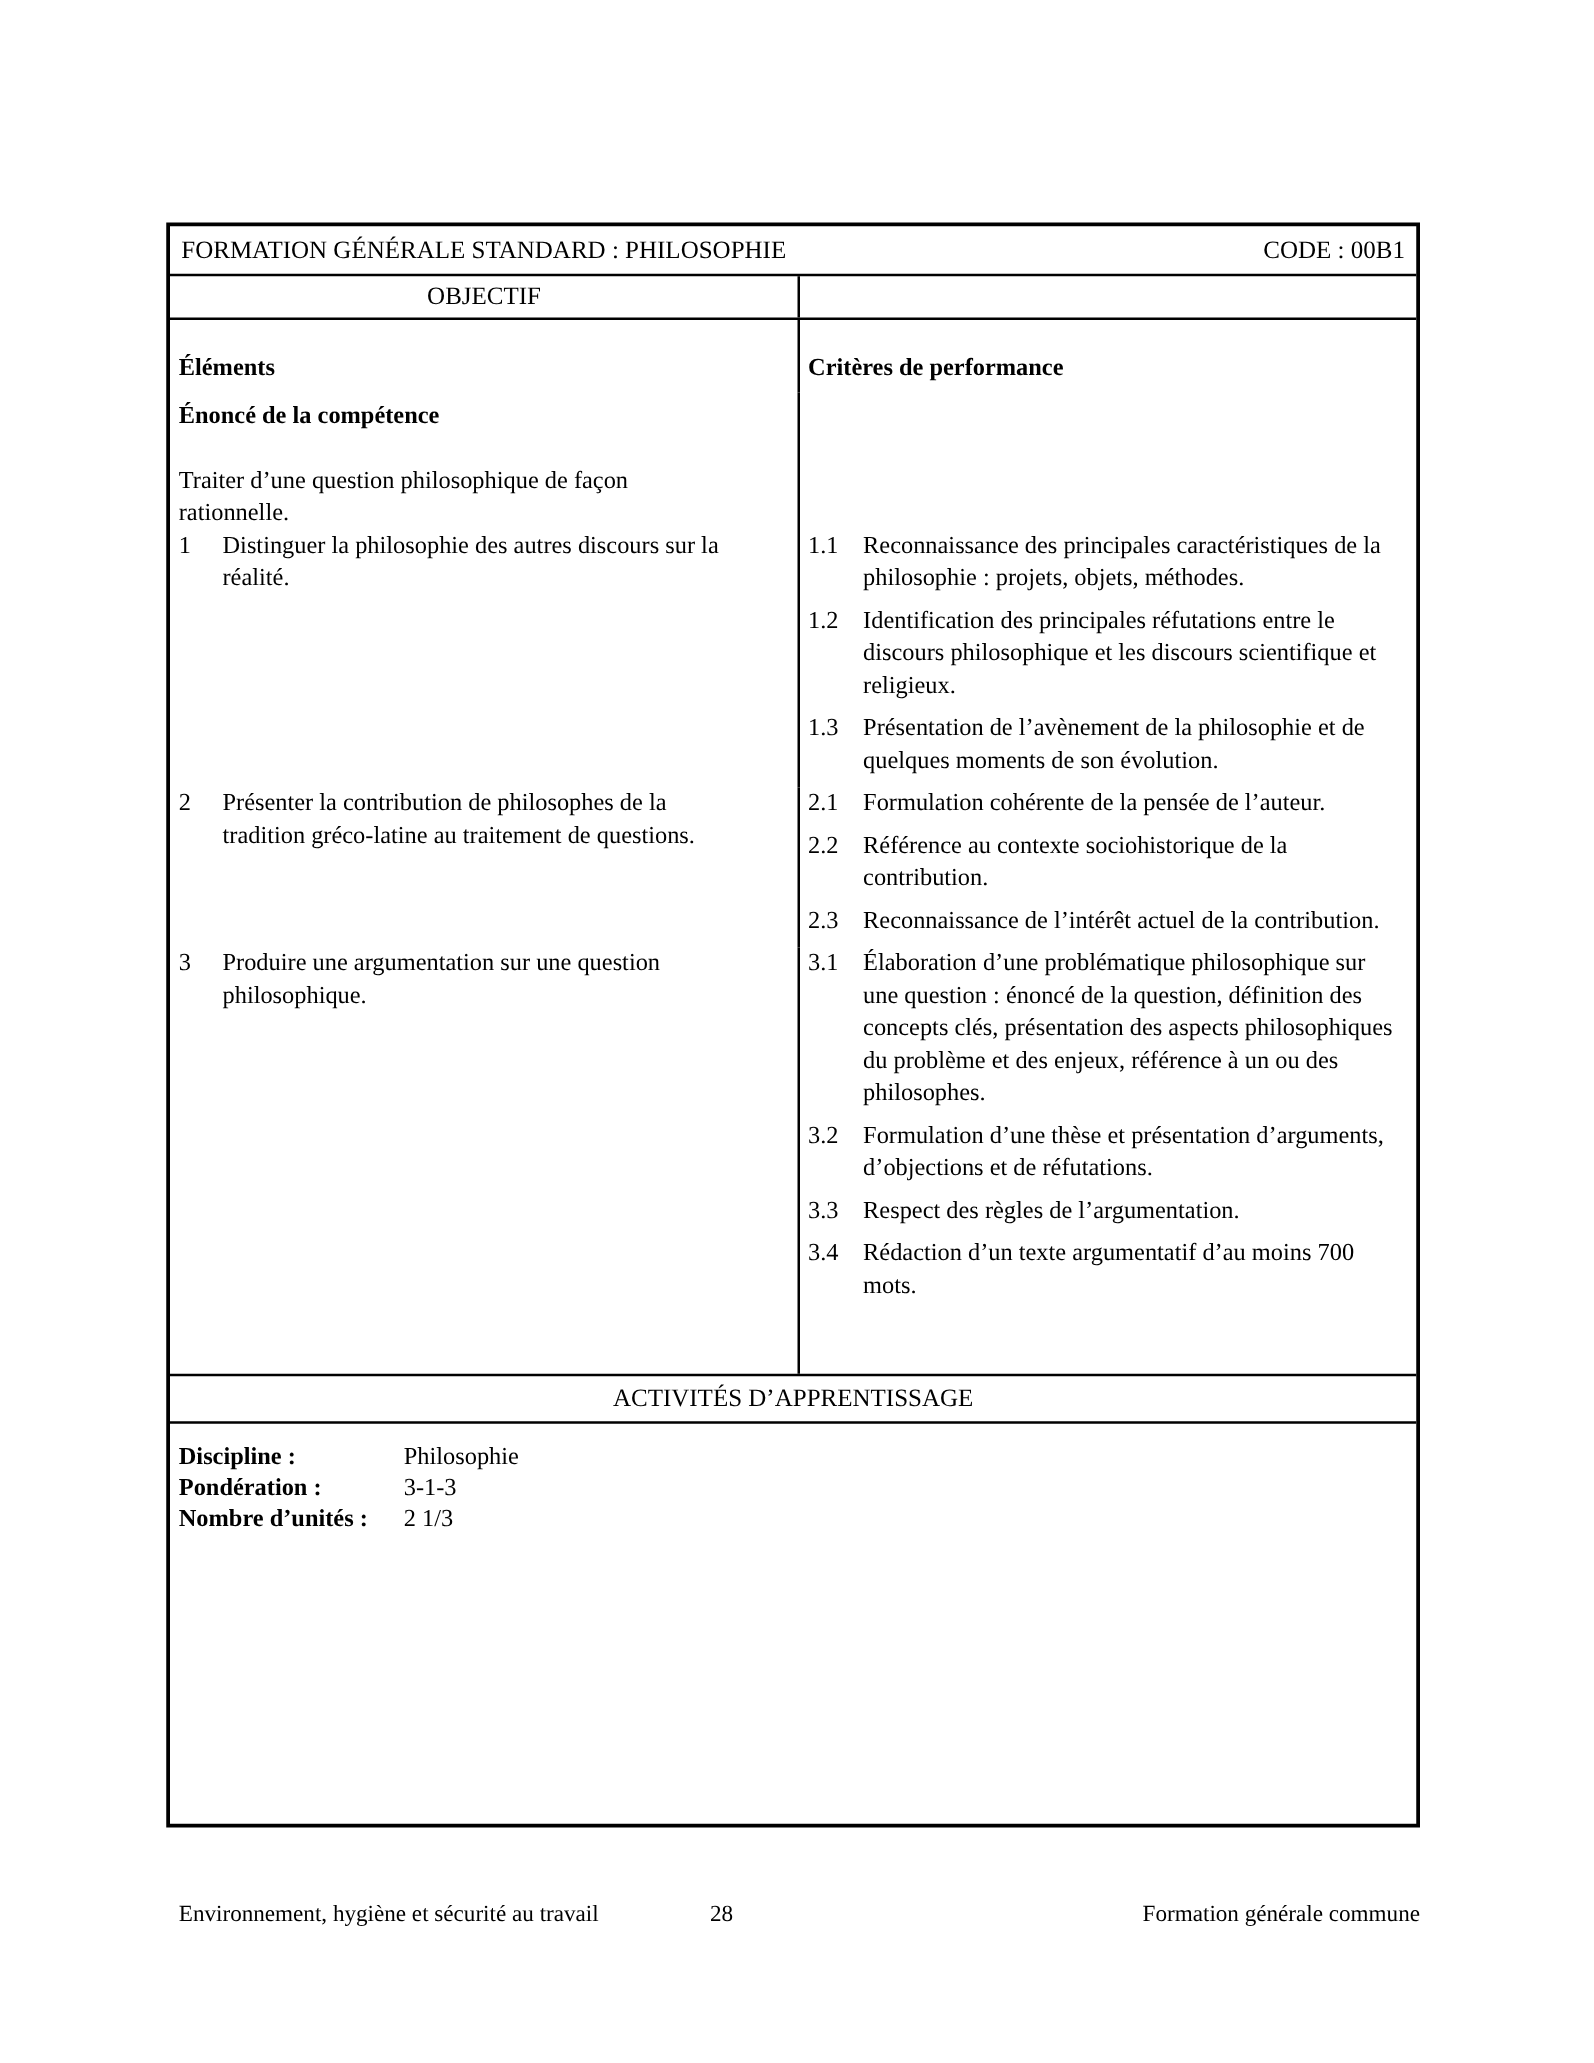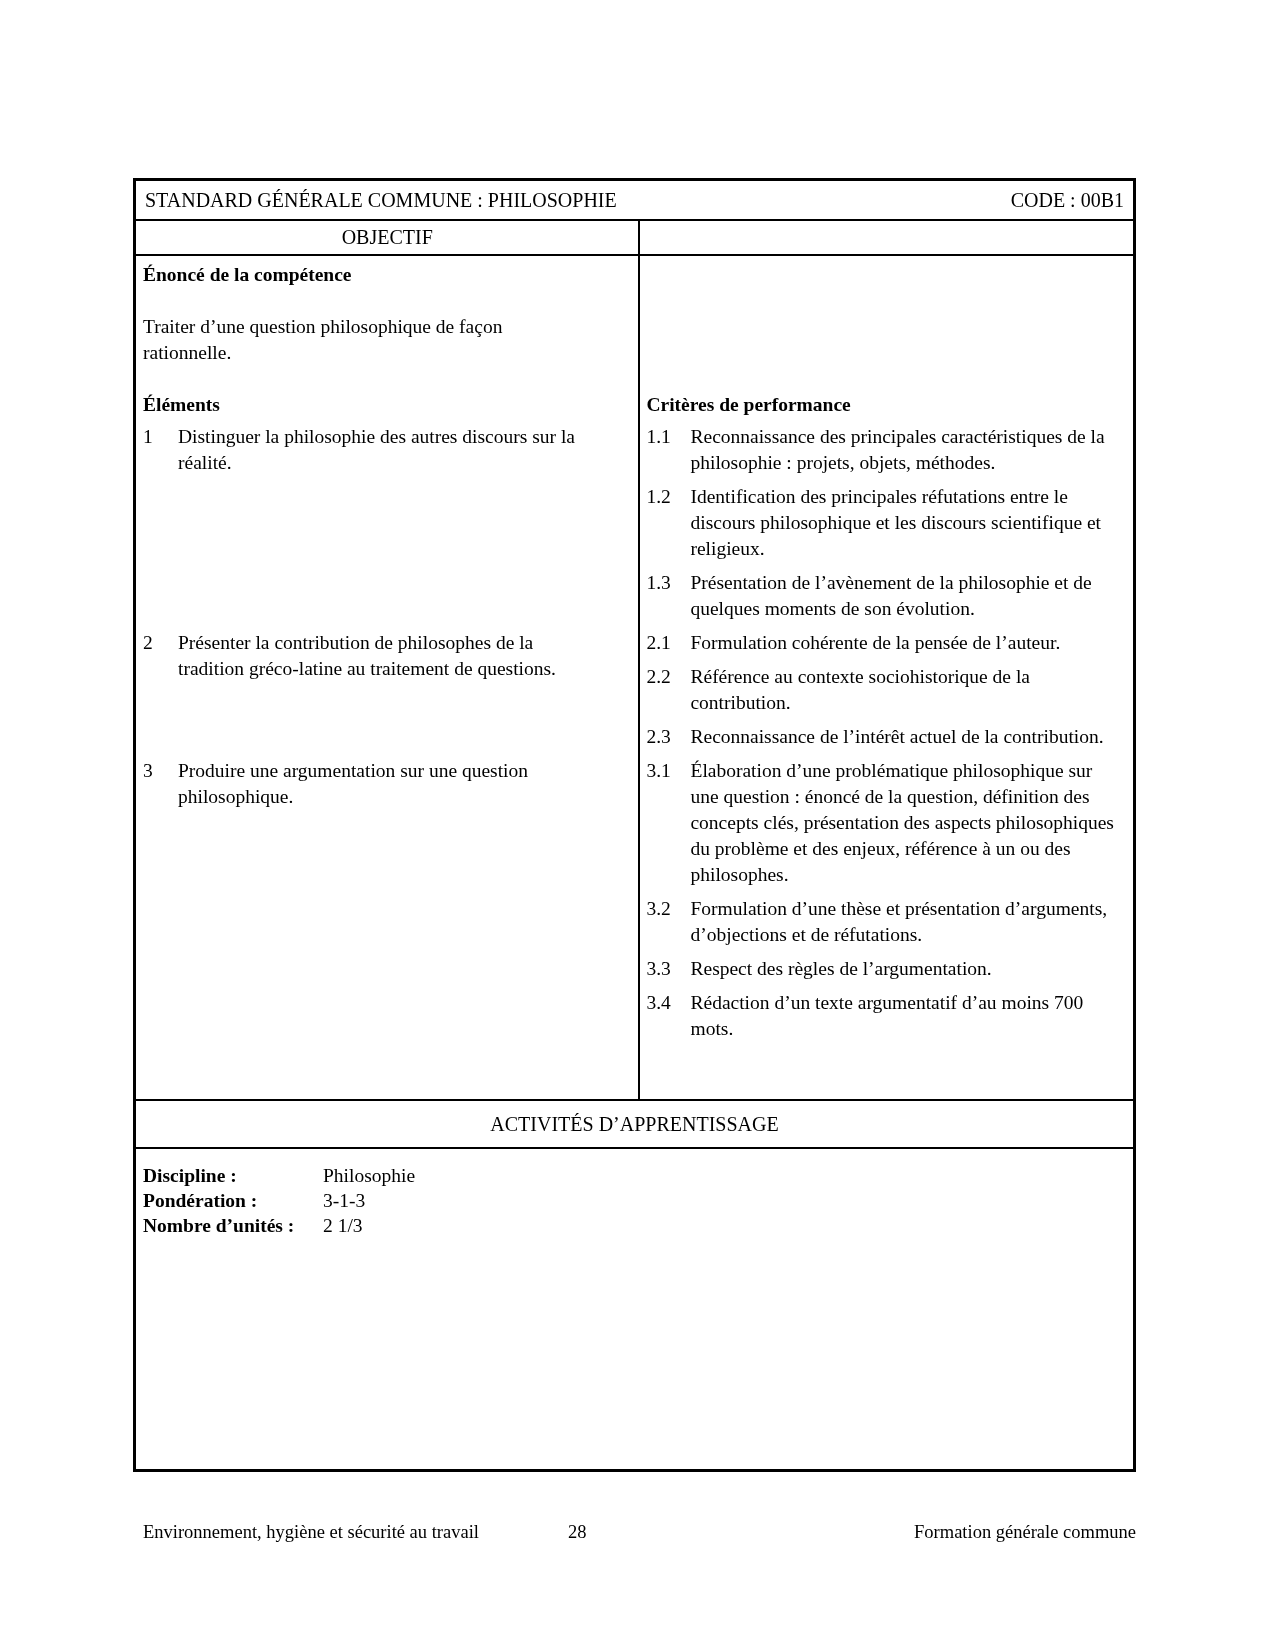--- a/index.html
+++ b/index.html
@@ -37,65 +37,65 @@
   .enonce-row .cell-left{padding-top:6px;}
   .enonce-text{margin-top:26px;width:420px;}
   .headings-row .cell-left,.headings-row .cell-right{padding-top:26px;padding-bottom:6px;}
   .item{display:flex;margin:0 0 8px 0;}
   .cell-left .num{flex:0 0 35px;}
   .cell-right .num{flex:0 0 44px;}
   .cell-left .txt{width:420px;}
   .cell-right .txt{width:436px;}
   .row-activites{
     border-top:2px solid #000;border-bottom:2px solid #000;
-    height:50px;display:flex;align-items:center;justify-content:center;
+    height:40px;display:flex;align-items:center;justify-content:center;
     font-size:20px;box-sizing:border-box;
   }
   .row-discipline{
     height:320px;padding:14px 8px 0 7px;font-size:19.5px;box-sizing:border-box;
   }
   .detail{display:flex;line-height:25px;}
   .detail .label{flex:0 0 180px;font-weight:bold;}
   .footer{position:absolute;left:133px;top:1522px;width:1003px;height:30px;font-size:18.5px;}
   .footer span{position:absolute;top:0;white-space:nowrap;}
   .footer .f-left{left:10px;}
   .footer .f-page{left:435px;}
   .footer .f-right{right:0;}
 </style>
 </head>
 <body>
 
 <div class="doc-table">
 
   <div class="row-title">
-    <span>STANDARD GÉNÉRALE COMMUNE : PHILOSOPHIE</span>
+    <span>FORMATION GÉNÉRALE STANDARD : PHILOSOPHIE</span>
     <span>CODE : 00B1</span>
   </div>
 
   <div class="row-colheads">
     <div class="cell-left">OBJECTIF</div>
   </div>
 
   <div class="main">
 
-    <div class="grid-row enonce-row">
-      <div class="cell-left">
-        <p class="bold">Énoncé de la compétence</p>
-        <p class="enonce-text">Traiter d’une question philosophique de façon rationnelle.</p>
-      </div>
-      <div class="cell-right"></div>
-    </div>
-
     <div class="grid-row headings-row">
       <div class="cell-left">
         <p class="bold">Éléments</p>
       </div>
       <div class="cell-right">
         <p class="bold">Critères de performance</p>
       </div>
+    </div>
+
+    <div class="grid-row enonce-row">
+      <div class="cell-left">
+        <p class="bold">Énoncé de la compétence</p>
+        <p class="enonce-text">Traiter d’une question philosophique de façon rationnelle.</p>
+      </div>
+      <div class="cell-right"></div>
     </div>
 
     <div class="grid-row">
       <div class="cell-left">
         <div class="item">
           <span class="num">1</span>
           <span class="txt">Distinguer la philosophie des autres discours sur la réalité.</span>
         </div>
       </div>
       <div class="cell-right">

